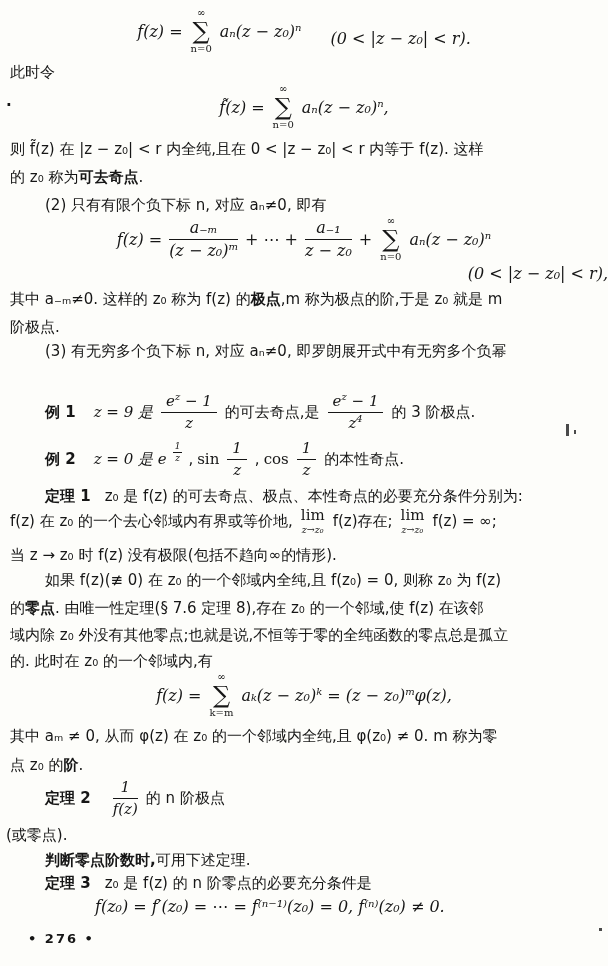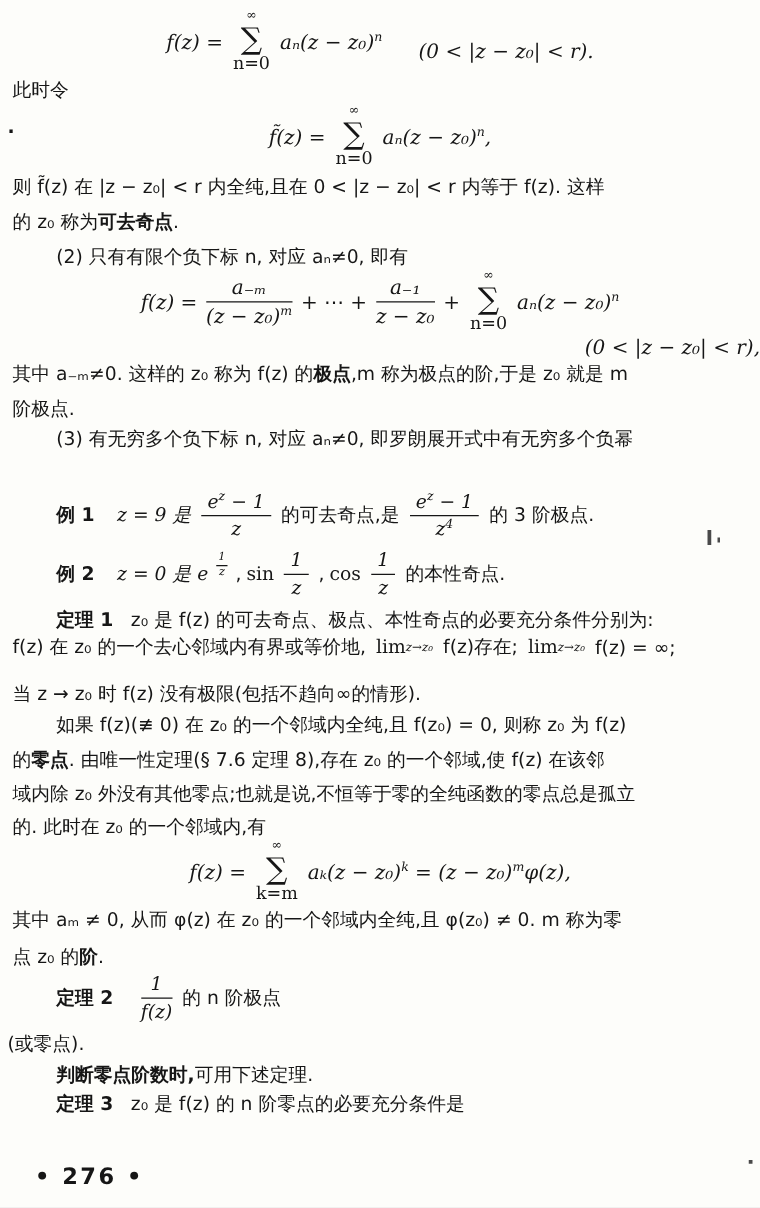--- a/index.html
+++ b/index.html
@@ -20,35 +20,35 @@
   .math{font-family:"DejaVu Serif","DejaVu Sans",serif;font-style:italic;}
   .fblock{
     position:absolute;left:0;width:608px;
     font-family:"DejaVu Serif","DejaVu Sans",serif;font-style:italic;font-size:16px;
   }
   .frow{display:flex;justify-content:center;align-items:center;gap:3px;}
   .fline{position:absolute;display:flex;align-items:center;gap:4px;}
   .sum{display:inline-flex;flex-direction:column;align-items:center;line-height:1;font-style:normal;margin:0 5px;}
   .sum .top{font-size:10px;letter-spacing:0;}
   .sum .sg{font-size:24px;margin:1px 0;}
-  .sum .bot{font-size:14px;}
+  .sum .bot{font-size:10px;}
   .frac{display:inline-block;text-align:center;line-height:1.1;margin:0 4px;}
   .frac .num{display:block;padding:0 5px 2px;border-bottom:1.5px solid #161616;}
   .frac .den{display:block;padding-top:2px;}
   .supfrac{display:inline-block;text-align:center;line-height:1;font-size:9px;margin:0 2px 14px 2px;}
   .supfrac .num{display:block;border-bottom:1px solid #161616;padding:0 2px 1px;}
   .supfrac .den{display:block;padding-top:1px;}
-  .lim{display:inline-flex;align-items:center;line-height:1;margin:0 4px;}
+  .lim{display:inline-flex;flex-direction:column;align-items:center;line-height:1;margin:0 4px;}
   .lim .w{font-style:normal;}
   .lim .s{font-size:9.5px;margin-top:2px;}
   sup{font-size:10px;line-height:0;}
   .fn{font-style:normal;}
   .cond{margin-left:26px;margin-top:14px;}
   .f3cond{text-align:right;margin-top:2px;}
-  .footer{position:absolute;left:28px;top:931px;font-weight:bold;font-size:18px;letter-spacing:2px;}
+  .footer{position:absolute;left:28px;top:931px;font-weight:bold;font-size:13px;letter-spacing:2px;}
   .stray-dot{position:absolute;left:6px;top:92px;font-weight:bold;}
   .artifact{position:absolute;background:#4a4a4a;}
 </style>
 </head>
 <body>
 
 <div class="page">
 
   <div class="fblock" style="top:8px">
     <div class="frow">
@@ -205,20 +205,21 @@
   </div>
   <div class="line" style="top:825px;left:6px">(或零点).</div>
 
   <div class="line indent" style="top:850px">
     <span class="bold">判断零点阶数时,</span><span>可用下述定理.</span>
   </div>
 
   <div class="line indent" style="top:873px">
     <span class="thm-label">定理 3</span><span>z₀ 是 f(z) 的 n 阶零点的必要充分条件是</span>
   </div>
+  <div class="line math" style="top:896px;left:95px;font-size:16px">f(z₀) = f′(z₀) = ⋯ = f⁽ⁿ⁻¹⁾(z₀) = 0, f⁽ⁿ⁾(z₀) ≠ 0.</div>
 
   <div class="footer">• 276 •</div>
 
   <div class="artifact" style="left:566px;top:424px;width:3px;height:12px"></div>
   <div class="artifact" style="left:574px;top:430px;width:2px;height:4px"></div>
   <div class="artifact" style="left:599px;top:928px;width:3px;height:3px"></div>
 
 </div>
 
 </body></html>

